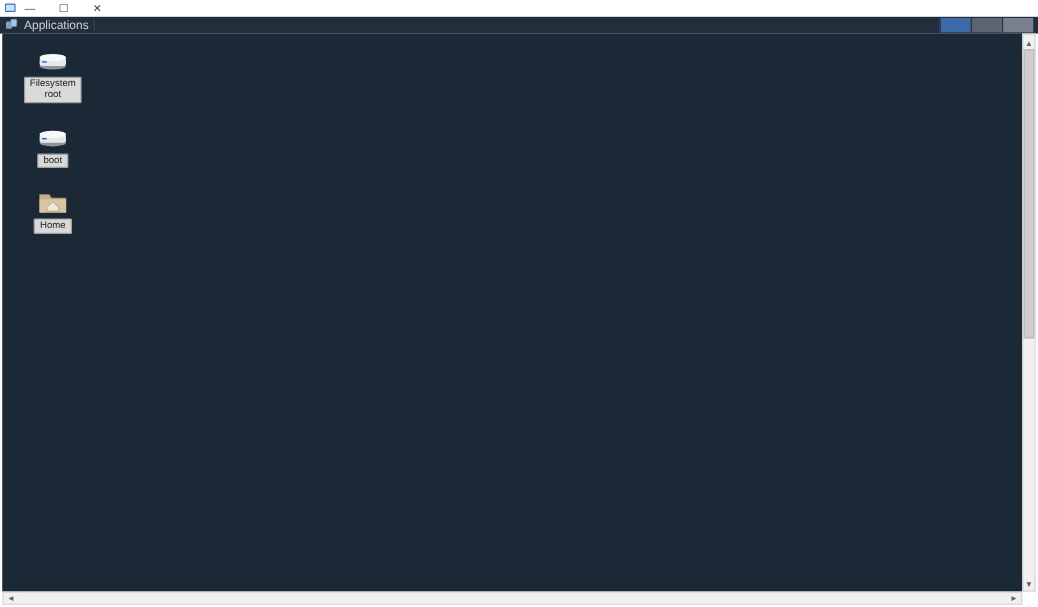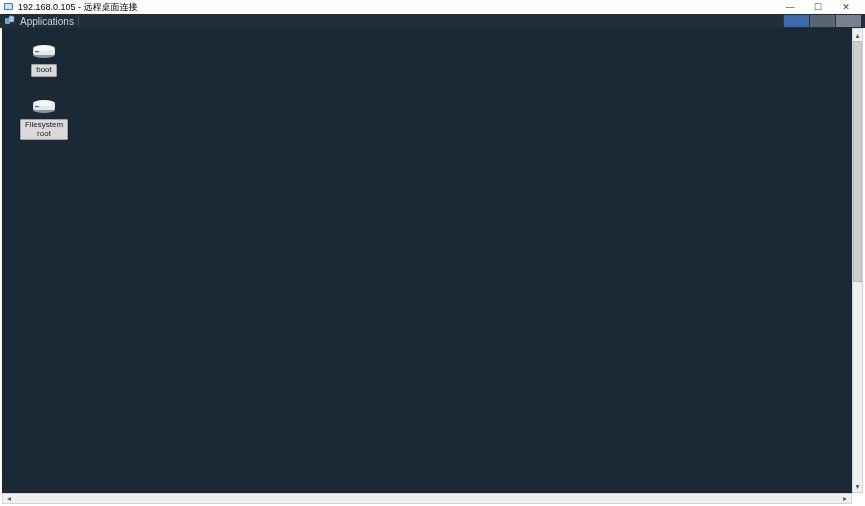--- a/index.html
+++ b/index.html
@@ -160,21 +160,20 @@
 </head>
 <body>
 
 <div class="win-titlebar">
   <span class="win-title-icon">
     <svg width="10" height="10" viewBox="0 0 10 10">
       <rect x="0" y="1" width="9" height="7" rx="1" fill="#3a78c6"></rect>
       <rect x="1" y="2" width="7" height="5" fill="#cfe3f7"></rect>
     </svg>
   </span>
-  <span class="win-title-text">192.168.0.105 - 远程桌面连接</span>
   <div class="win-controls">
     <div class="win-ctrl">—</div>
     <div class="win-ctrl">☐</div>
     <div class="win-ctrl">✕</div>
   </div>
 </div>
 
 <div class="rdp-panel">
   <span class="rdp-app-icon">
     <svg width="12" height="12" viewBox="0 0 12 12">
@@ -198,37 +197,47 @@
 
       <div class="di">
         <span class="di-icon">
           <svg class="drive-svg" viewBox="0 0 26 16">
             <ellipse cx="13" cy="12" rx="11" ry="3" fill="#8f949a"></ellipse>
             <rect x="2" y="5" width="22" height="7" rx="2" fill="#e6e9ec"></rect>
             <ellipse cx="13" cy="5" rx="11" ry="3" fill="#f6f8fa"></ellipse>
             <rect x="4" y="8" width="4" height="1.2" fill="#3a65d6"></rect>
           </svg>
         </span>
-        <span class="di-label">boot</span>
+        <span class="di-label">Filesystem
+root</span>
       </div>
 
       <div class="di">
         <span class="di-icon">
           <svg class="drive-svg" viewBox="0 0 26 16">
             <ellipse cx="13" cy="12" rx="11" ry="3" fill="#8f949a"></ellipse>
             <rect x="2" y="5" width="22" height="7" rx="2" fill="#e6e9ec"></rect>
             <ellipse cx="13" cy="5" rx="11" ry="3" fill="#f6f8fa"></ellipse>
             <rect x="4" y="8" width="4" height="1.2" fill="#3a65d6"></rect>
           </svg>
         </span>
-        <span class="di-label">Filesystem
-root</span>
+        <span class="di-label">boot</span>
       </div>
 
 
+      <div class="di">
+        <span class="di-icon">
+          <svg class="folder-svg" viewBox="0 0 24 20">
+            <path d="M1 6 L1 18 L23 18 L23 6 L11 6 L9 3 L1 3 Z" fill="#c9ad86" stroke="#9b7f58" stroke-width="0.6"></path>
+            <path d="M1 7 L23 7 L23 18 L1 18 Z" fill="#d9c4a3"></path>
+            <path d="M7 14 L12 9 L17 14 L17 17 L7 17 Z" fill="#f0e7d8" stroke="#9b7f58" stroke-width="0.5"></path>
+          </svg>
+        </span>
+        <span class="di-label">Home</span>
+      </div>
 
     </div>
   </div>
 </div>
 
 <div class="vscroll">
   <div class="arrow">▴</div>
   <div class="track">
     <div class="thumb"></div>
   </div>

